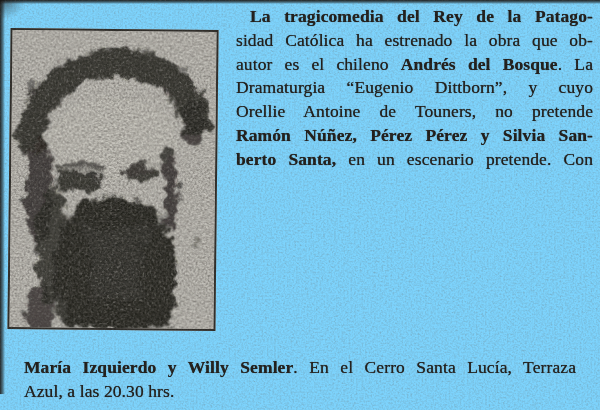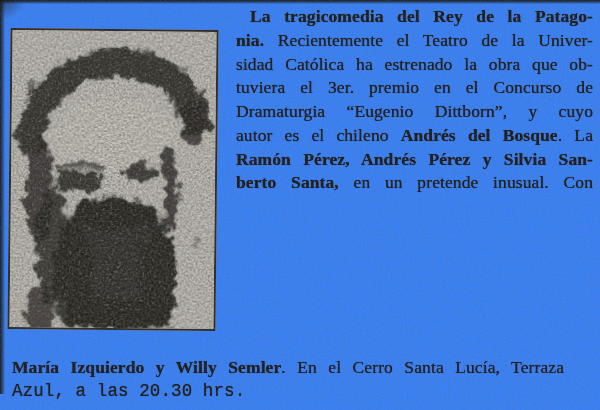--- a/index.html
+++ b/index.html
@@ -1,18 +1,18 @@
 <!DOCTYPE html>
 <html><head>
 <meta charset="utf-8">
 <style>
   html,body{margin:0;padding:0;background:#888;}
   .page{
     position:relative;width:600px;height:410px;overflow:hidden;
-    background:#3b82f6;
+    background:#7dd3fc;
     font-family:"Liberation Serif","DejaVu Serif",serif;
     color:#201e1b;
   }
   
   .edge-top{position:absolute;left:0;top:0;width:600px;height:4px;
     background:linear-gradient(to bottom,rgba(24,23,21,.95) 0%,rgba(24,23,21,.55) 55%,rgba(24,23,21,0) 100%);}
   .edge-left{position:absolute;left:0;top:0;width:5px;height:394px;
     background:linear-gradient(to right,rgba(24,23,21,.92) 0%,rgba(24,23,21,.45) 60%,rgba(24,23,21,0) 100%);}
   .corner-smudge{position:absolute;left:0;top:0;width:26px;height:20px;
     background:radial-gradient(ellipse at top left,rgba(24,23,21,.55),rgba(24,23,21,0) 70%);}
@@ -22,30 +22,30 @@
     box-sizing:border-box;border:2px solid #2e2c28;background:#c0beb7;
     transform:rotate(0.6deg);
   }
   .photo-frame svg{display:block;width:100%;height:100%;}
   
   .column{
     position:absolute;left:236px;top:5px;width:357px;
     font-size:17.5px;line-height:23.75px;
   }
   .footer-block{
-    position:absolute;left:12px;top:356px;width:552px;
+    position:absolute;left:24px;top:356px;width:552px;
     font-size:17.5px;line-height:23.5px;
   }
   .text-line{
     text-align:justify;text-align-last:justify;
     text-shadow:0 0 0.7px rgba(32,30,27,.9);
     letter-spacing:.1px;
   }
   .text-line.indent{padding-left:14px;}
-  .text-line.no-just{text-align-last:left;font-family:Liberation Mono, monospace;}
+  .text-line.no-just{text-align-last:left;}
   .text-line .b{font-weight:bold;}
   .grain{position:absolute;left:0;top:0;width:600px;height:410px;pointer-events:none;}
 </style>
 </head>
 <body>
 
 <div class="page">
 
   <div class="photo-frame">
     <svg viewBox="0 0 204 297" preserveAspectRatio="none" aria-hidden="true">
@@ -96,27 +96,26 @@
         <circle cx="186" cy="210" r="3" opacity="0.4"></circle>
       </g>
 
       <rect x="0" y="0" width="204" height="297" filter="url(#lightSpecks)" opacity="0.8"></rect>
       <rect x="0" y="0" width="204" height="297" filter="url(#photoGrain)" opacity="0.9"></rect>
     </svg>
   </div>
 
   <div class="column">
       <div class="text-line indent"><span class="b">La tragicomedia del Rey de la Patago-</span></div>
-      <div class="text-line"><span class="b">nia.</span><span> Recientemente el Teatro de la Univer-</span></div>
       <div class="text-line"><span>sidad Católica ha estrenado la obra que ob-</span></div>
-      <div class="text-line"><span>tuviera el 3er. premio en el Concurso de</span></div>
+      <div class="text-line"><span>autor es el chileno </span><span class="b">Andrés del Bosque</span><span>. La</span></div>
       <div class="text-line"><span>Dramaturgia “Eugenio Dittborn”, y cuyo</span></div>
-      <div class="text-line"><span>autor es el chileno </span><span class="b">Andrés del Bosque</span><span>. La</span></div>
-      <div class="text-line"><span class="b">Ramón Pérez, Andrés Pérez y Silvia San-</span></div>
-      <div class="text-line"><span class="b">berto Santa,</span><span> en un pretende inusual. Con</span></div>
+      <div class="text-line"><span>Orellie Antoine de Touners, no pretende</span></div>
+      <div class="text-line"><span class="b">Ramón Núñez, Pérez Pérez y Silvia San-</span></div>
+      <div class="text-line"><span class="b">berto Santa,</span><span> en un escenario pretende. Con</span></div>
     </div>
 
   <div class="footer-block">
       <div class="text-line"><span class="b">María Izquierdo y Willy Semler</span><span>. En el Cerro Santa Lucía, Terraza</span></div>
       <div class="text-line no-just"><span>Azul, a las 20.30 hrs.</span></div>
     </div>
 
   <div class="edge-top"></div>
   <div class="edge-left"></div>
   <div class="corner-smudge"></div>

